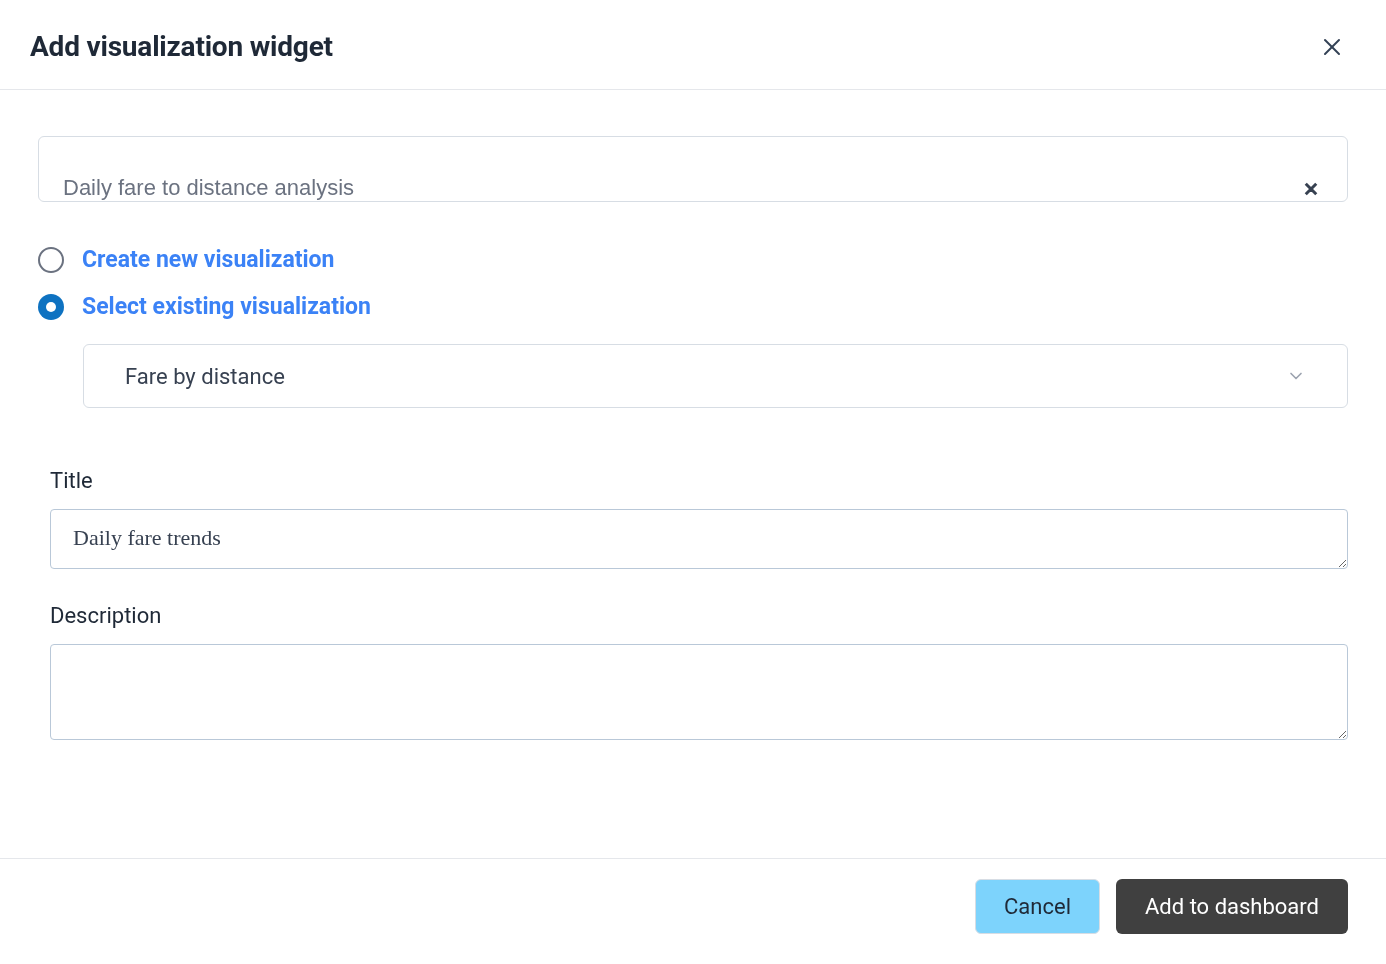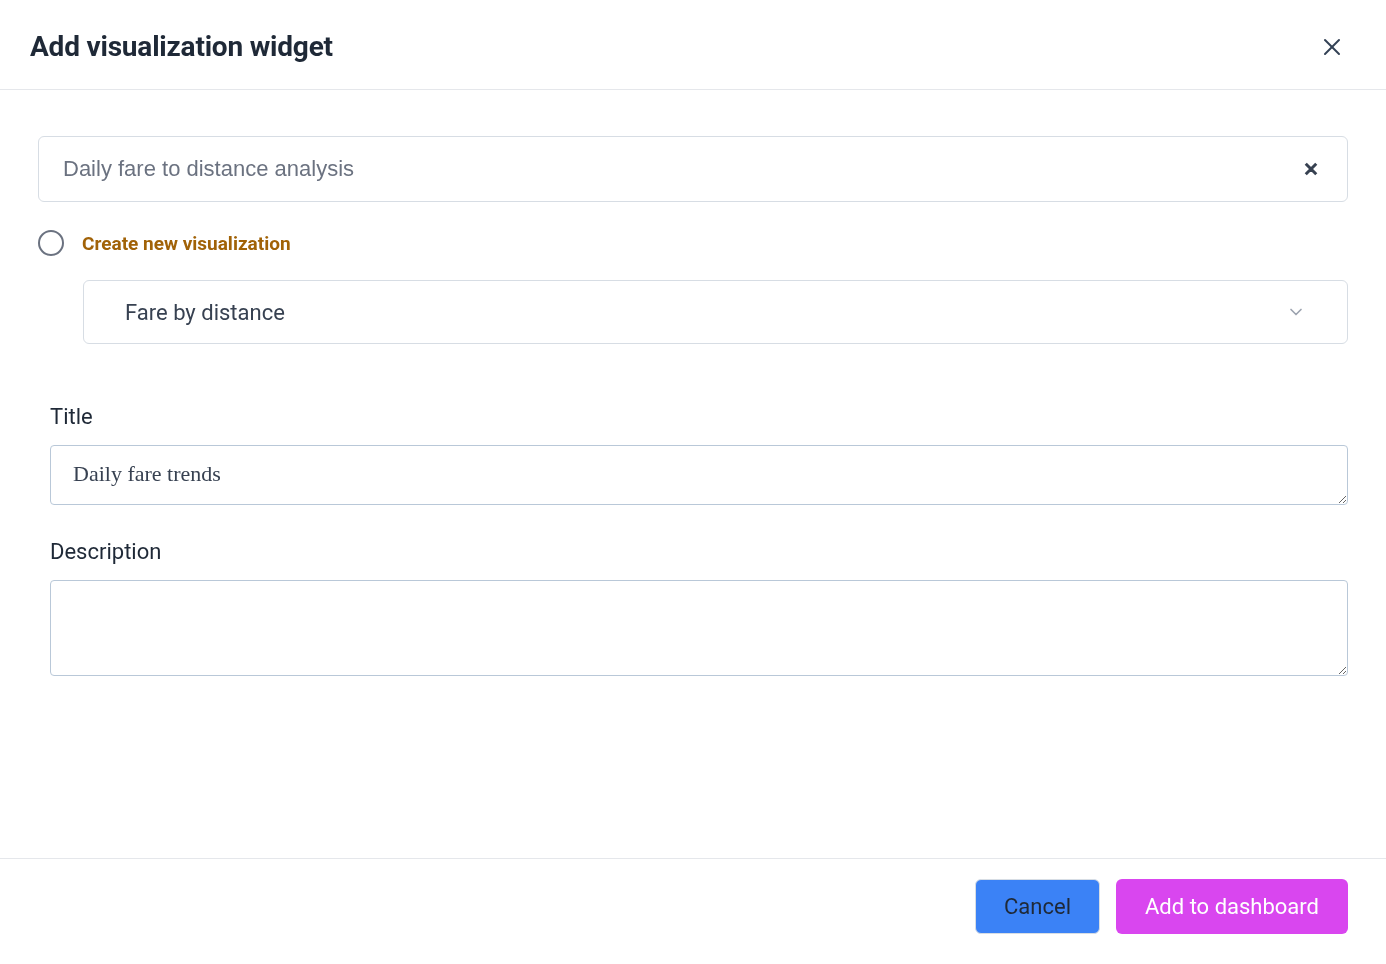--- a/index.html
+++ b/index.html
@@ -41,26 +41,26 @@
       justify-content: center;
       cursor: pointer;
       color: #334155;
     }
     .modal-body {
       flex: 1;
       padding: 46px 38px 30px 38px;
     }
     .search-row {
       display: flex;
-      align-items: center;
+      align-items: flex-end;
       border: 1px solid #d7dde4;
       border-radius: 6px;
       height: 66px;
       padding: 0 24px;
-      margin-bottom: 18px;
+      margin-bottom: 34px;
     }
     .search-text {
       flex: 1;
       font-size: 22px;
       color: #6b7280;
       border: none;
       outline: none;
       background: transparent;
     }
     .clear-btn {
@@ -97,23 +97,23 @@
       background: #0e72c1;
     }
     .radio.selected::after {
       content: "";
       width: 10px;
       height: 10px;
       border-radius: 50%;
       background: #fff;
     }
     .radio-label {
-      font-size: 19px;
+      font-size: 23px;
       font-weight: 700;
-      color: #a16207;
+      color: #3b82f6;
     }
     .select-row {
       margin-left: 45px;
       margin-top: 14px;
       margin-bottom: 60px;
     }
     .select-box {
       display: flex;
       align-items: center;
       justify-content: space-between;
@@ -168,26 +168,26 @@
     }
     .btn {
       font-size: 22px;
       padding: 14px 28px;
       border-radius: 6px;
       cursor: pointer;
       border: 1px solid transparent;
       font-family: inherit;
     }
     .btn-secondary {
-      background: #3b82f6;
+      background: #7dd3fc;
       border: 1px solid #d7dde4;
       color: #1f2937;
     }
     .btn-primary {
-      background: #d946ef;
+      background: #404040;
       color: #fff;
     }
   </style>
 </head>
 <body>
 
 <div class="modal">
 
   <div class="modal-header">
     <h1 class="modal-title">Add visualization widget</h1>
@@ -208,20 +208,24 @@
           <path d="M19 6.41L17.59 5 12 10.59 6.41 5 5 6.41 10.59 12 5 17.59 6.41 19 12 13.41 17.59 19 19 17.59 13.41 12z" stroke="currentColor" stroke-width="2"></path>
         </svg>
       </div>
     </div>
 
     <div class="radio-group">
       <div class="radio-option">
         <span class="radio"></span>
         <span class="radio-label">Create new visualization</span>
       </div>
+      <div class="radio-option">
+        <span class="radio selected"></span>
+        <span class="radio-label">Select existing visualization</span>
+      </div>
     </div>
 
     <div class="select-row">
       <div class="select-box">
         <span class="select-value">Fare by distance</span>
         <svg class="chevron" width="20" height="20" viewBox="0 0 24 24" fill="none" stroke="currentColor" stroke-width="2" stroke-linecap="round" stroke-linejoin="round">
           <polyline points="6 9 12 15 18 9"></polyline>
         </svg>
       </div>
     </div>

